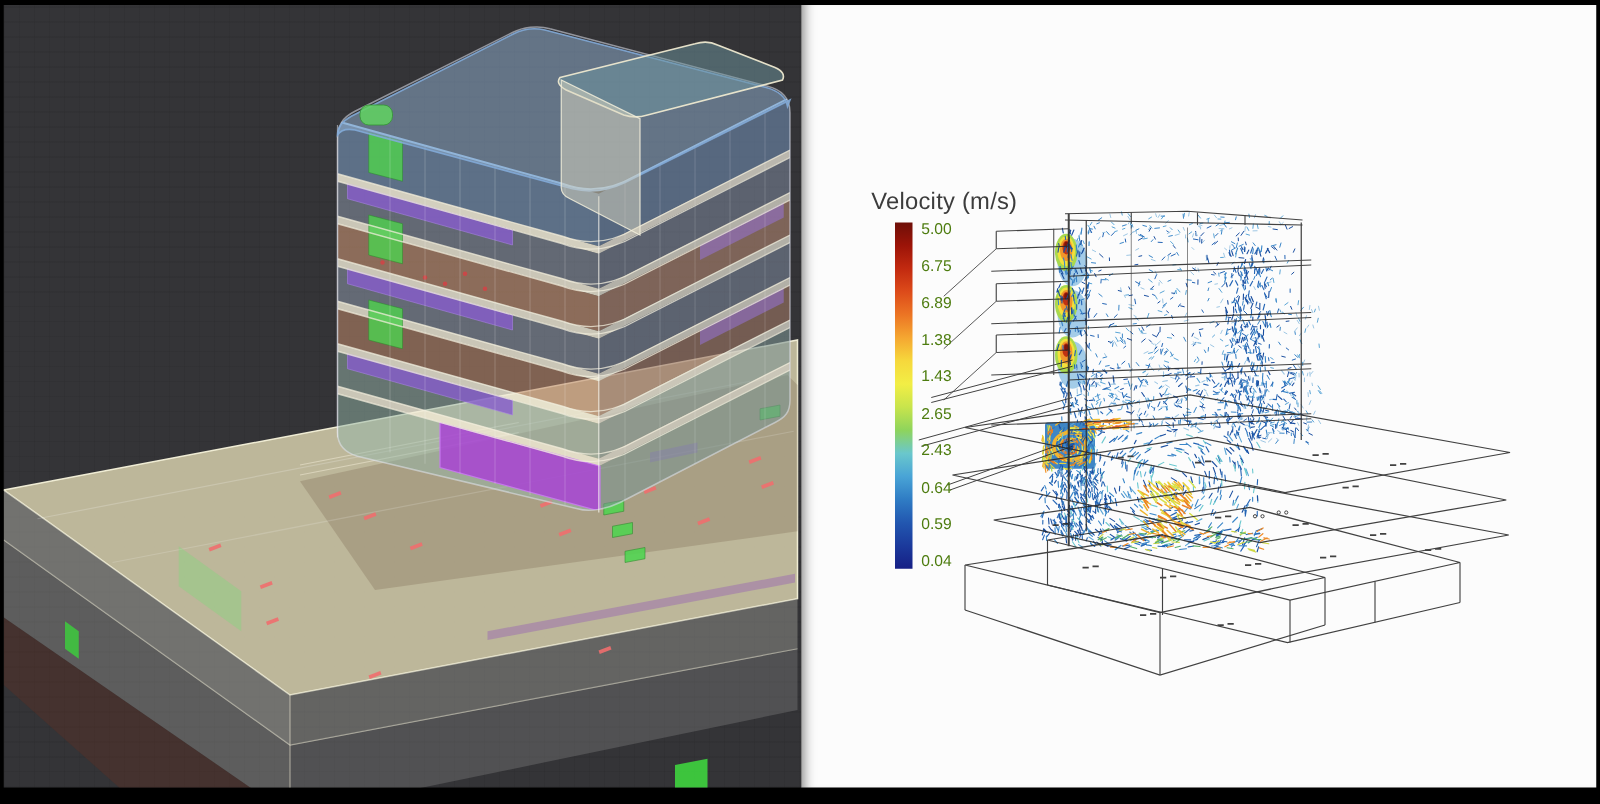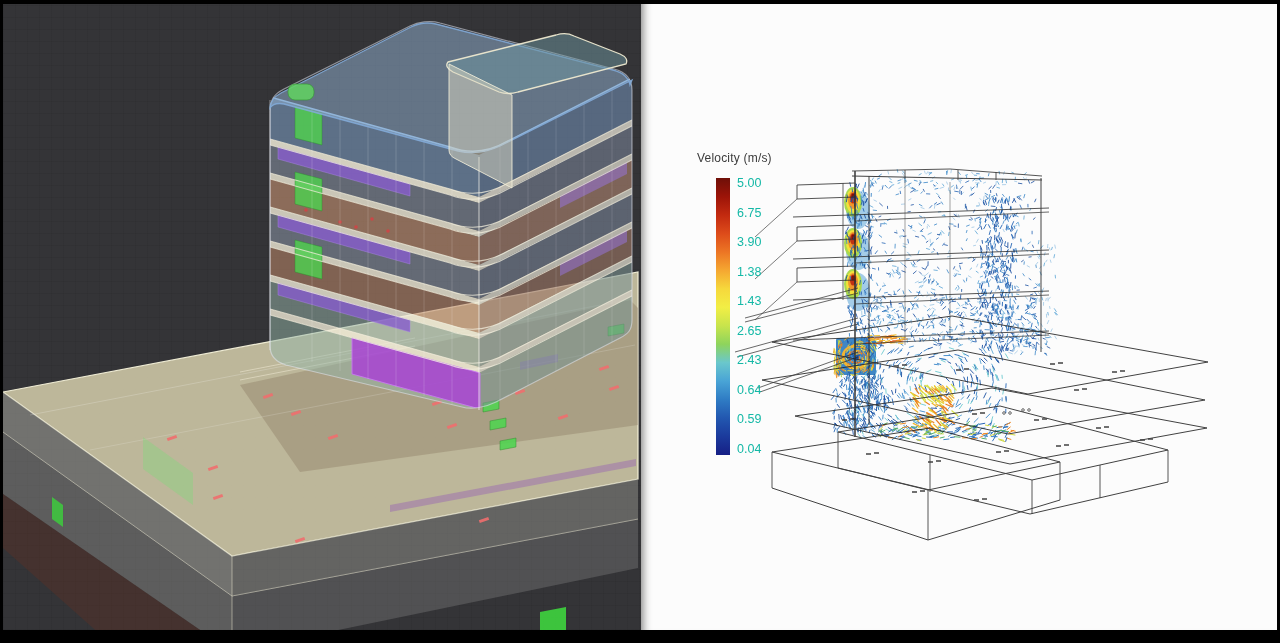--- a/index.html
+++ b/index.html
@@ -9,24 +9,24 @@
   .viewport-left{position:absolute;left:3px;top:4px;width:638px;height:626px;
     background:
       repeating-linear-gradient(0deg, rgba(0,0,0,0.05) 0 1px, transparent 1px 12px),
       repeating-linear-gradient(90deg, rgba(0,0,0,0.05) 0 1px, transparent 1px 12px),
       #343437;}
   .panel-right{position:absolute;left:641px;top:4px;width:636px;height:626px;background:#fcfcfc;
     box-shadow:inset 10px 0 9px -8px rgba(25,25,25,0.55);}
   svg{position:absolute;display:block;}
   #leftSvg{left:3px;top:4px;}
   #rightSvg{left:643px;top:4px;}
-  .legend-title{position:absolute;left:697px;top:151px;font-size:12px;color:#3c3c3c;
+  .legend-title{position:absolute;left:697px;top:151px;font-size:19px;color:#3c3c3c;
     letter-spacing:0.2px;}
   .colorbar{position:absolute;left:716px;top:178px;width:14px;height:277px;}
-  .tick{position:absolute;left:737px;font-size:12.5px;color:#14b8a6;width:44px;}
+  .tick{position:absolute;left:737px;font-size:12.5px;color:#4d7c0f;width:44px;}
 </style>
 </head>
 <body>
 
 <div class="frame"></div>
 
 <div class="viewport-left"></div>
 <svg id="leftSvg" width="638" height="626" viewBox="3 4 638 626">
     <path fill="rgba(150,150,146,0.42)" d="M3,432L232,596L232,652L3,494Z"></path>
     <path fill="rgba(130,130,128,0.38)" d="M232,596L638,519L638,568L232,652Z"></path>
@@ -249,20 +249,20 @@
       <circle cx="1010" cy="413" r="1.3" stroke-width="0.8"></circle>
       <circle cx="1023" cy="410" r="1.3" stroke-width="0.8"></circle>
       <circle cx="1029" cy="410" r="1.3" stroke-width="0.8"></circle>
     </g>
   </svg>
 
 <div class="legend-title">Velocity (m/s)</div>
 <div class="colorbar" id="colorbar" style="background: linear-gradient(rgb(110, 15, 8), rgb(156, 20, 8), rgb(194, 42, 16), rgb(221, 75, 26), rgb(236, 117, 36), rgb(245, 167, 49), rgb(246, 216, 60), rgb(242, 238, 69), rgb(200, 228, 76), rgb(142, 212, 92), rgb(106, 199, 204), rgb(73, 164, 214), rgb(47, 124, 196), rgb(34, 87, 176), rgb(27, 58, 156), rgb(22, 31, 133));"></div>
 <span class="tick" style="top:176px">5.00</span>
 <span class="tick" style="top:206px">6.75</span>
-<span class="tick" style="top:235px">3.90</span>
+<span class="tick" style="top:235px">6.89</span>
 <span class="tick" style="top:265px">1.38</span>
 <span class="tick" style="top:294px">1.43</span>
 <span class="tick" style="top:324px">2.65</span>
 <span class="tick" style="top:353px">2.43</span>
 <span class="tick" style="top:383px">0.64</span>
 <span class="tick" style="top:412px">0.59</span>
 <span class="tick" style="top:442px">0.04</span>
 
 </body></html>

